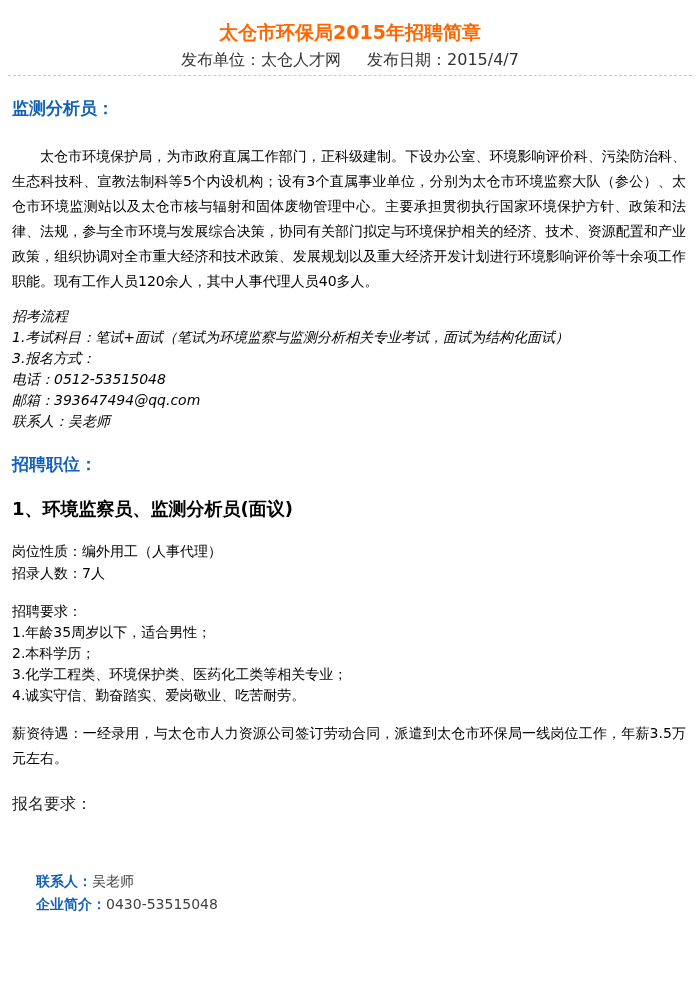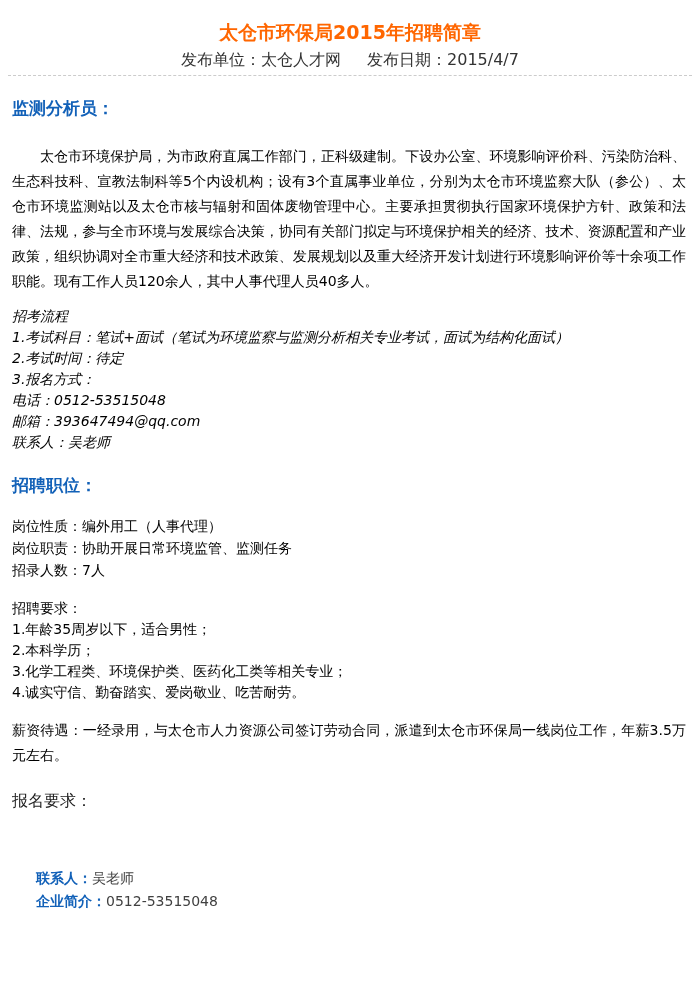--- a/index.html
+++ b/index.html
@@ -119,50 +119,49 @@
 
   <hr class="divider">
 
   <div class="blue-heading">监测分析员：</div>
 
   <div class="intro-para">太仓市环境保护局，为市政府直属工作部门，正科级建制。下设办公室、环境影响评价科、污染防治科、生态科技科、宣教法制科等5个内设机构；设有3个直属事业单位，分别为太仓市环境监察大队（参公）、太仓市环境监测站以及太仓市核与辐射和固体废物管理中心。主要承担贯彻执行国家环境保护方针、政策和法律、法规，参与全市环境与发展综合决策，协同有关部门拟定与环境保护相关的经济、技术、资源配置和产业政策，组织协调对全市重大经济和技术政策、发展规划以及重大经济开发计划进行环境影响评价等十余项工作职能。现有工作人员120余人，其中人事代理人员40多人。</div>
 
   <div class="text-block">
     <div class="line">招考流程</div>
     <div class="line">1.考试科目：笔试+面试（笔试为环境监察与监测分析相关专业考试，面试为结构化面试）</div>
-    <div class="line">2.考试时间：待定</div>
     <div class="line">3.报名方式：</div>
     <div class="line">电话：0512-53515048</div>
     <div class="line">邮箱：393647494@qq.com</div>
     <div class="line">联系人：吴老师</div>
   </div>
 
   <div class="blue-heading">招聘职位：</div>
 
+  <div class="job-title">1、环境监察员、监测分析员(面议)</div>
 
   <div class="detail-block">
     <div class="line">岗位性质：编外用工（人事代理）</div>
-    <div class="line">岗位职责：协助开展日常环境监管、监测任务</div>
     <div class="line">招录人数：7人</div>
   </div>
 
   <div class="req-block">
     <div class="line">招聘要求：</div>
     <div class="line">1.年龄35周岁以下，适合男性；</div>
     <div class="line">2.本科学历；</div>
     <div class="line">3.化学工程类、环境保护类、医药化工类等相关专业；</div>
     <div class="line">4.诚实守信、勤奋踏实、爱岗敬业、吃苦耐劳。</div>
   </div>
 
   <div class="salary-para">薪资待遇：一经录用，与太仓市人力资源公司签订劳动合同，派遣到太仓市环保局一线岗位工作，年薪3.5万元左右。</div>
 
   <div class="apply-heading">报名要求：</div>
 
   <div class="contact-block">
     <div class="line">
       <span class="label">联系人：</span><span class="value">吴老师</span>
     </div>
     <div class="line">
-      <span class="label">企业简介：</span><span class="value">0512-53515048</span>
+      <span class="label">企业简介：</span><span class="value">0430-53515048</span>
     </div>
   </div>
 
 </div>
 
 </body></html>

